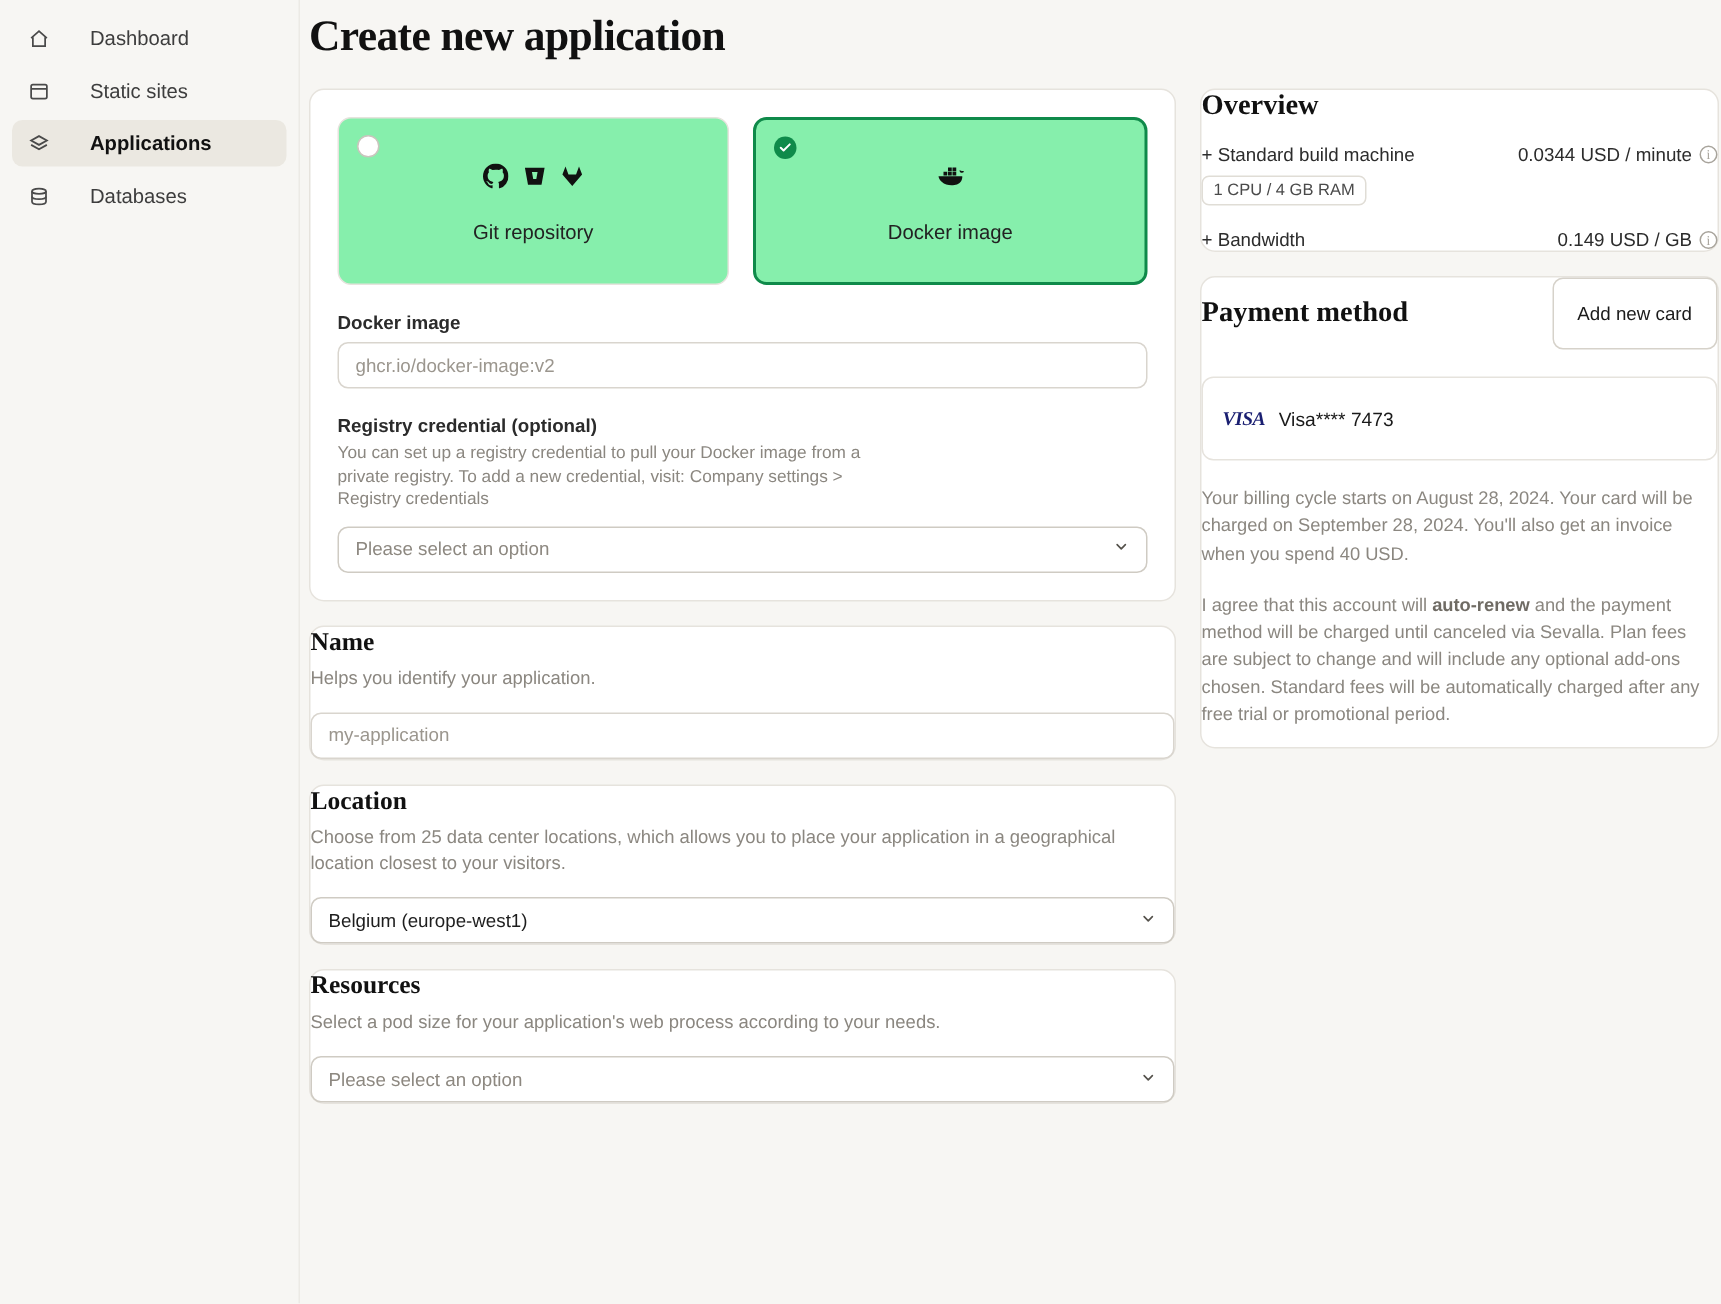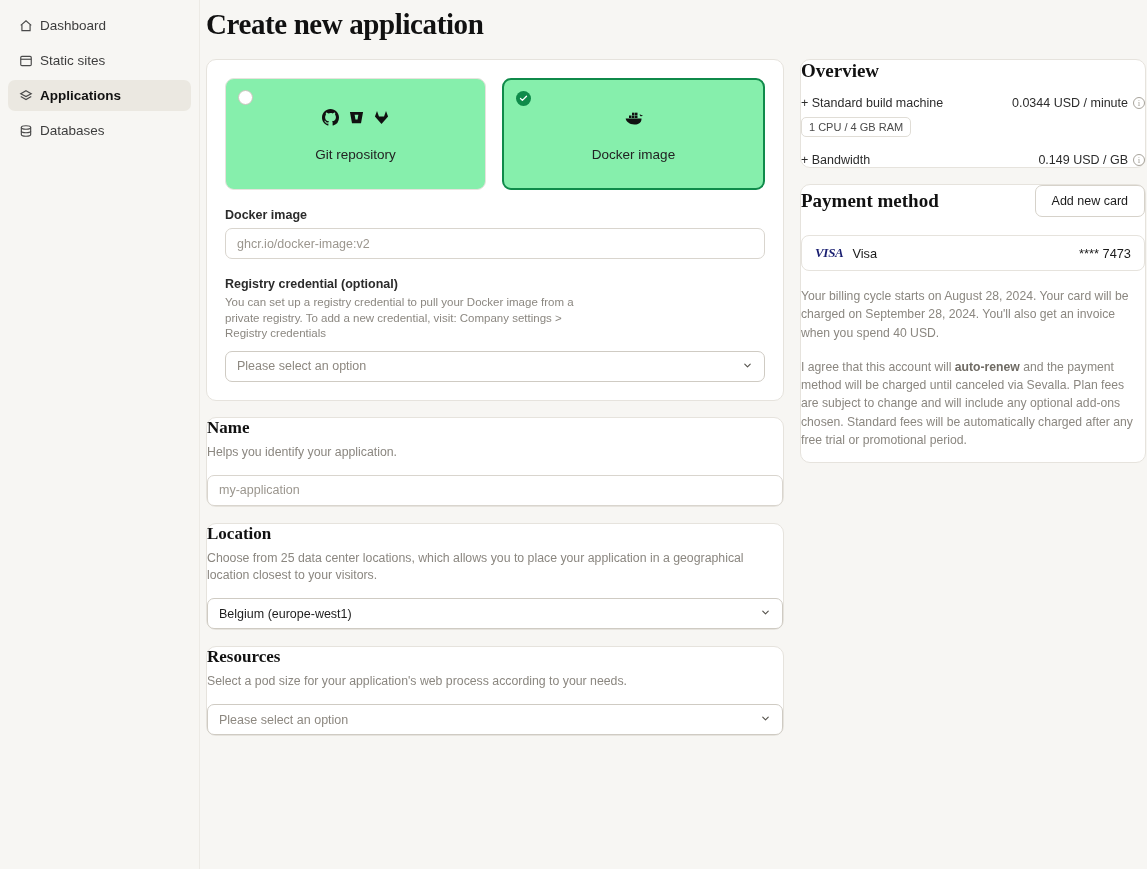--- a/index.html
+++ b/index.html
@@ -20,21 +20,21 @@
   .sidebar {
     width: 200px;
     flex: 0 0 200px;
     background: #f7f6f3;
     padding: 10px 8px 0 8px;
     border-right: 1px solid #eceae5;
   }
   .side-item {
     display: flex;
     align-items: center;
-    gap: 7px;
+    gap: 27px;
     height: 31px;
     padding: 0 10px;
     border-radius: 7px;
     font-size: 13.5px;
     color: #3d3d3d;
     margin-bottom: 4px;
     cursor: pointer;
   }
   .side-item.active {
     background: #ebe8e1;
@@ -252,24 +252,23 @@
   }
   .pm-head {
     display: flex;
     align-items: center;
     justify-content: space-between;
   }
   .card-row {
     margin-top: 18px;
     border: 1px solid #e6e3dd;
     border-radius: 8px;
-    height: 36px;
-    display: flex;
-    align-items: center;
-    justify-content: space-between;
+    height: 56px;
+    display: flex;
+    align-items: center;
     padding: 0 13px;
     font-size: 12.8px;
   }
   .visa-logo {
     font-family: "Liberation Serif", serif;
     font-style: italic;
     font-weight: 700;
     color: #1a1f71;
     font-size: 13px;
     letter-spacing: -0.3px;
@@ -462,21 +461,21 @@
             <div class="ov-right">
               <span>0.149 USD / GB</span>
               <span class="info-i">i</span>
             </div>
           </div>
         </section>
 
         <section class="card card-pad">
           <div class="pm-head">
             <h2 class="panel-title">Payment method</h2>
-            <button class="btn" style="height:32px;font-size:12.5px;">Add new card</button>
+            <button class="btn" style="height:48px;font-size:12.5px;">Add new card</button>
           </div>
 
           <div class="card-row">
             <div style="display:flex;align-items:center;">
               <span class="visa-logo">VISA</span>
               <span>Visa</span>
             </div>
             <div>**** 7473</div>
           </div>
 

